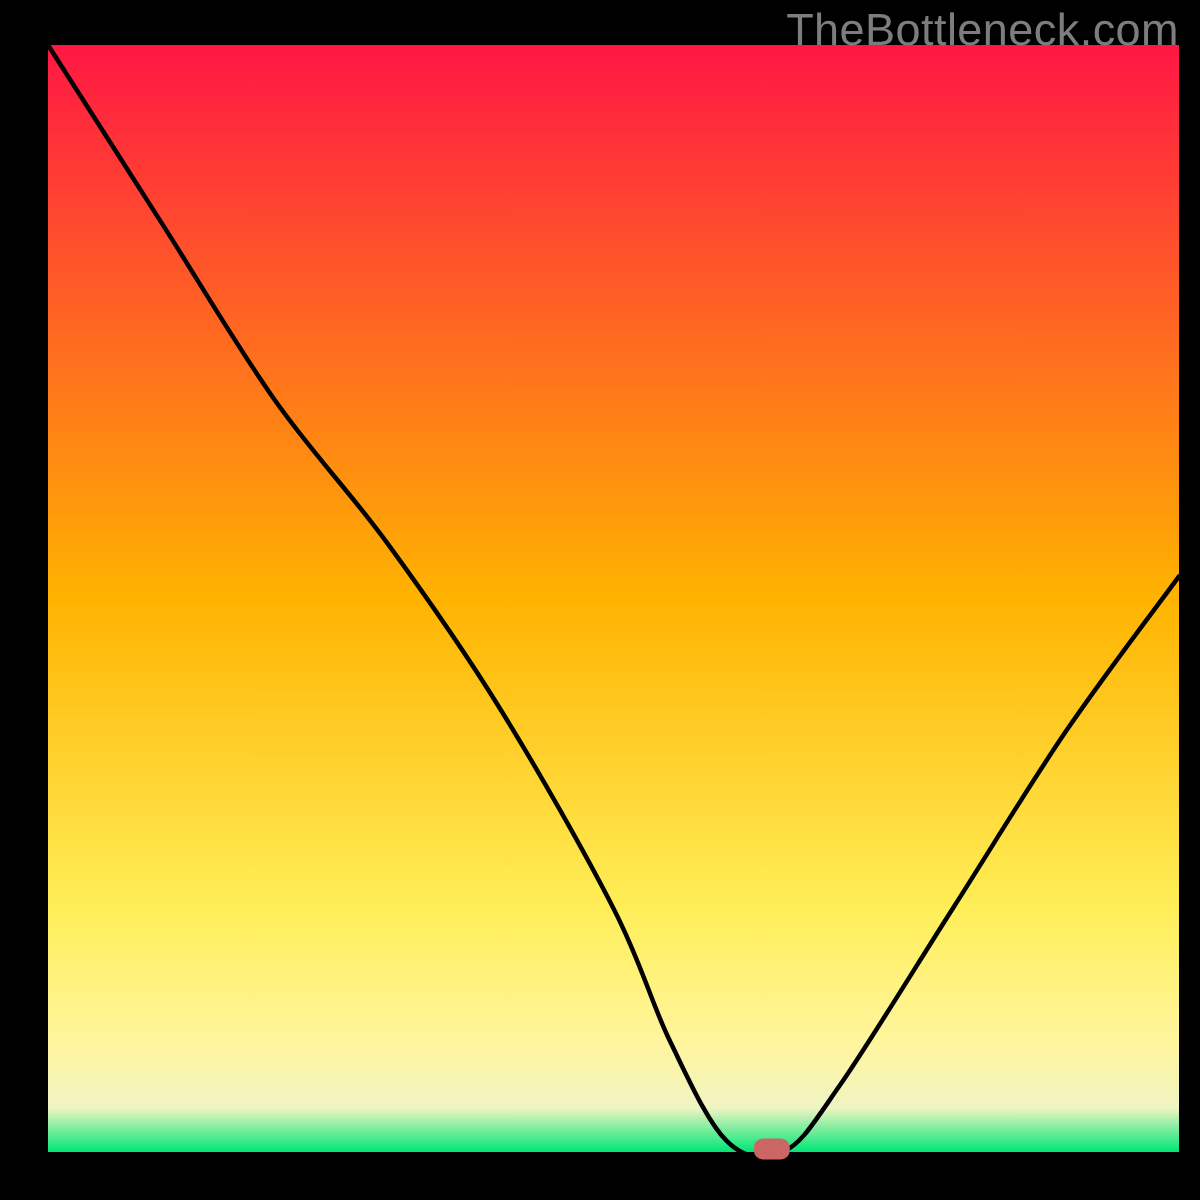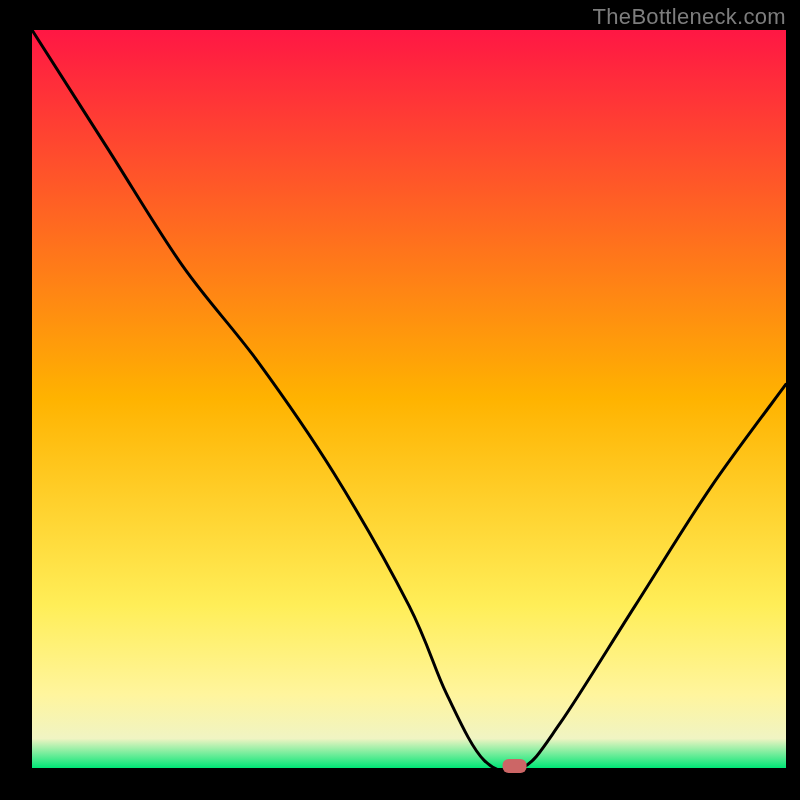--- a/index.html
+++ b/index.html
@@ -14,21 +14,21 @@
     position: relative;
     width: 800px;
     height: 800px;
     background: #000;
   }
   .watermark {
     position: absolute;
     top: 4px;
     right: 14px;
     color: #7d7d7d;
-    font-size: 22px;
+    font-size: 30px;
     letter-spacing: 0.3px;
     z-index: 10;
   }
   svg {
     position: absolute;
     top: 0;
     left: 0;
   }
 </style>
 </head>

